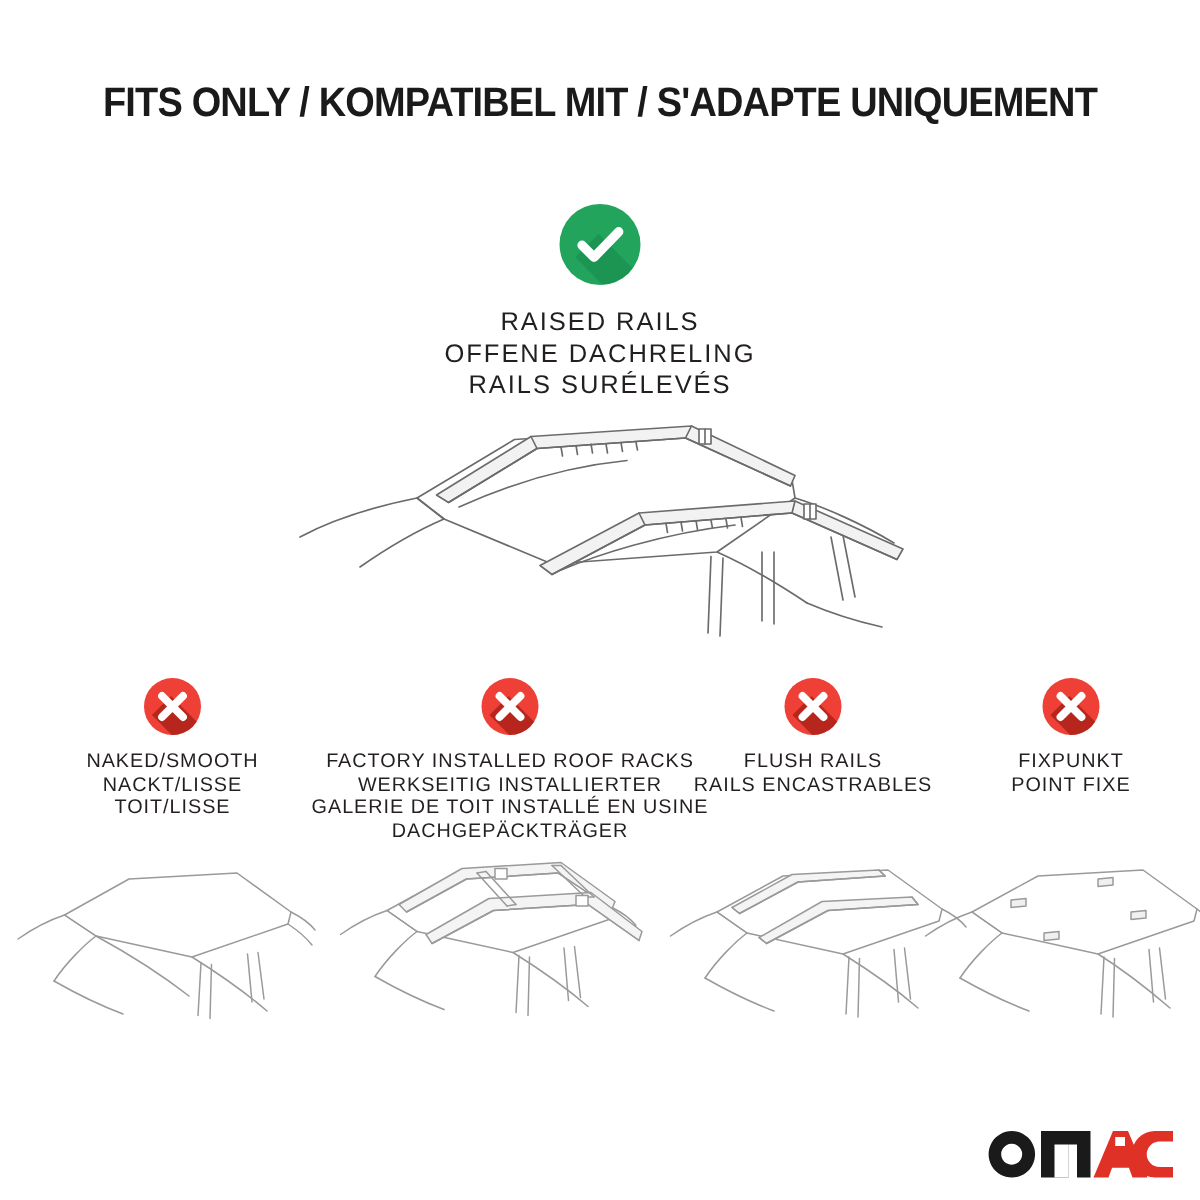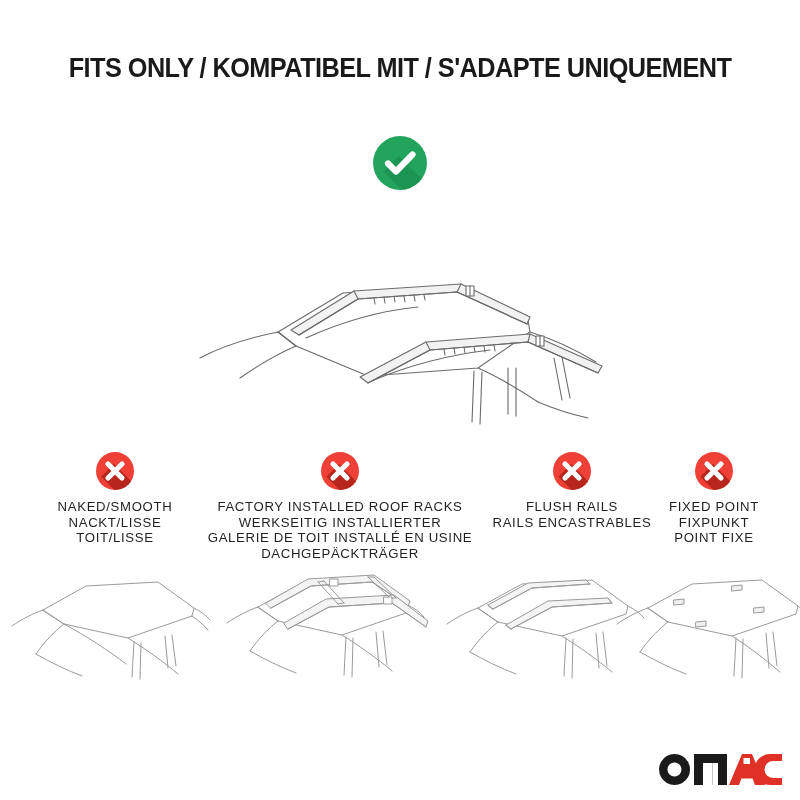--- a/index.html
+++ b/index.html
@@ -139,20 +139,25 @@
 
 <div class="positive">
 
   <div class="check-circle">
     <div class="shadow"></div>
     <svg width="54" height="54" viewBox="0 0 54 54">
       <path d="M15 27.5 L23 35.5 L39.5 18.5" fill="none" stroke="#ffffff" stroke-width="6.2" stroke-linecap="round" stroke-linejoin="round"></path>
     </svg>
   </div>
 
+  <div class="pos-labels">
+    <div>RAISED RAILS</div>
+    <div>OFFENE DACHRELING</div>
+    <div>RAILS SURÉLEVÉS</div>
+  </div>
 </div>
 
 <div class="main-illus">
   <svg width="450" height="165" viewBox="0 0 450 165" fill="none" stroke="#6b6b6b" stroke-width="1.1" stroke-linecap="round" stroke-linejoin="round">
 
     <path d="M100 60 L165 21 L276 14 L350 48 L352 60 L300 96 L190 104 L118 74 Z" fill="#ffffff"></path>
 
     <path d="M100 60 C80 64 48 72 22 86"></path>
     <path d="M118 74 C104 80 82 92 62 106"></path>
     <path d="M100 60 L118 74"></path>
@@ -268,21 +273,21 @@
       <path d="M166 40 L174 40 L174 47 L166 47 Z" fill="#ffffff"></path>
 
       <path d="M128 80 L126 118"></path>
       <path d="M135 81 L134 120"></path>
       <path d="M158 75 L161 110"></path>
       <path d="M165 74 L169 108"></path>
       <path d="M32 94 C46 102 62 110 78 116"></path>
     </svg>
   </div>
 
-  <div class="neg-col" style="left:469px; width:206px;">
+  <div class="neg-col" style="left:439px; width:206px;">
     <div class="x-circle">
       <div class="shadow"></div>
       <svg width="38" height="38" viewBox="0 0 38 38">
         <path d="M12 12 L26 26 M26 12 L12 26" stroke="#ffffff" stroke-width="5.2" stroke-linecap="round" fill="none"></path>
       </svg>
     </div>
     <div class="neg-labels">
       <div>FLUSH RAILS</div>
       <div>RAILS ENCASTRABLES</div>
     </div>
@@ -314,21 +319,20 @@
   </div>
 
   <div class="neg-col" style="left:628px; width:172px;">
     <div class="x-circle">
       <div class="shadow"></div>
       <svg width="38" height="38" viewBox="0 0 38 38">
         <path d="M12 12 L26 26 M26 12 L12 26" stroke="#ffffff" stroke-width="5.2" stroke-linecap="round" fill="none"></path>
       </svg>
     </div>
     <div class="neg-labels">
-      <div>FIXED POINT</div>
       <div>FIXPUNKT</div>
       <div>POINT FIXE</div>
     </div>
   </div>
 
   <div class="neg-illus" style="left:614px; top:108px;">
     <svg width="190" height="128" viewBox="0 0 190 128" fill="none" stroke="#9a9a9a" stroke-width="1" stroke-linecap="round" stroke-linejoin="round">
       <path d="M34 48 L78 24 L148 20 L184 46 L182 54 L118 76 L54 62 Z" fill="#ffffff"></path>
       <path d="M34 48 C25 51 13 57 3 64"></path>
       <path d="M54 62 C46 68 34 80 26 92"></path>

